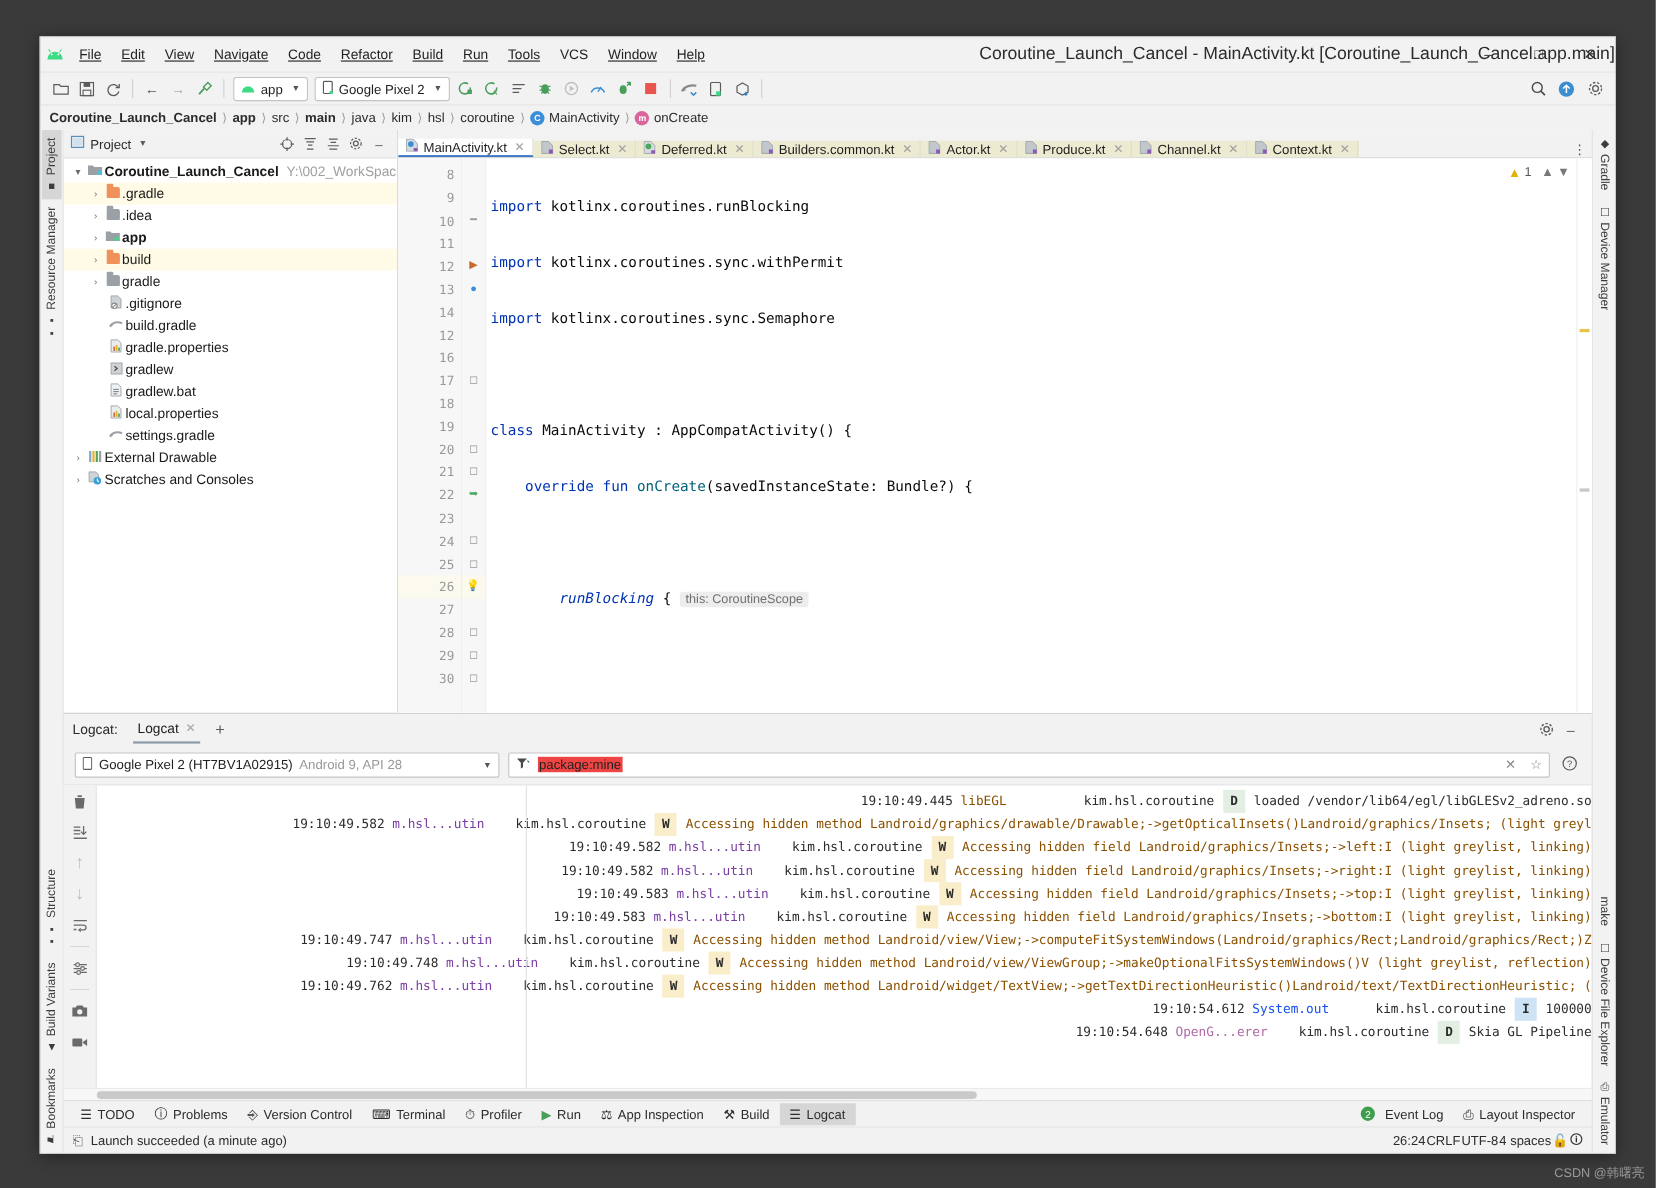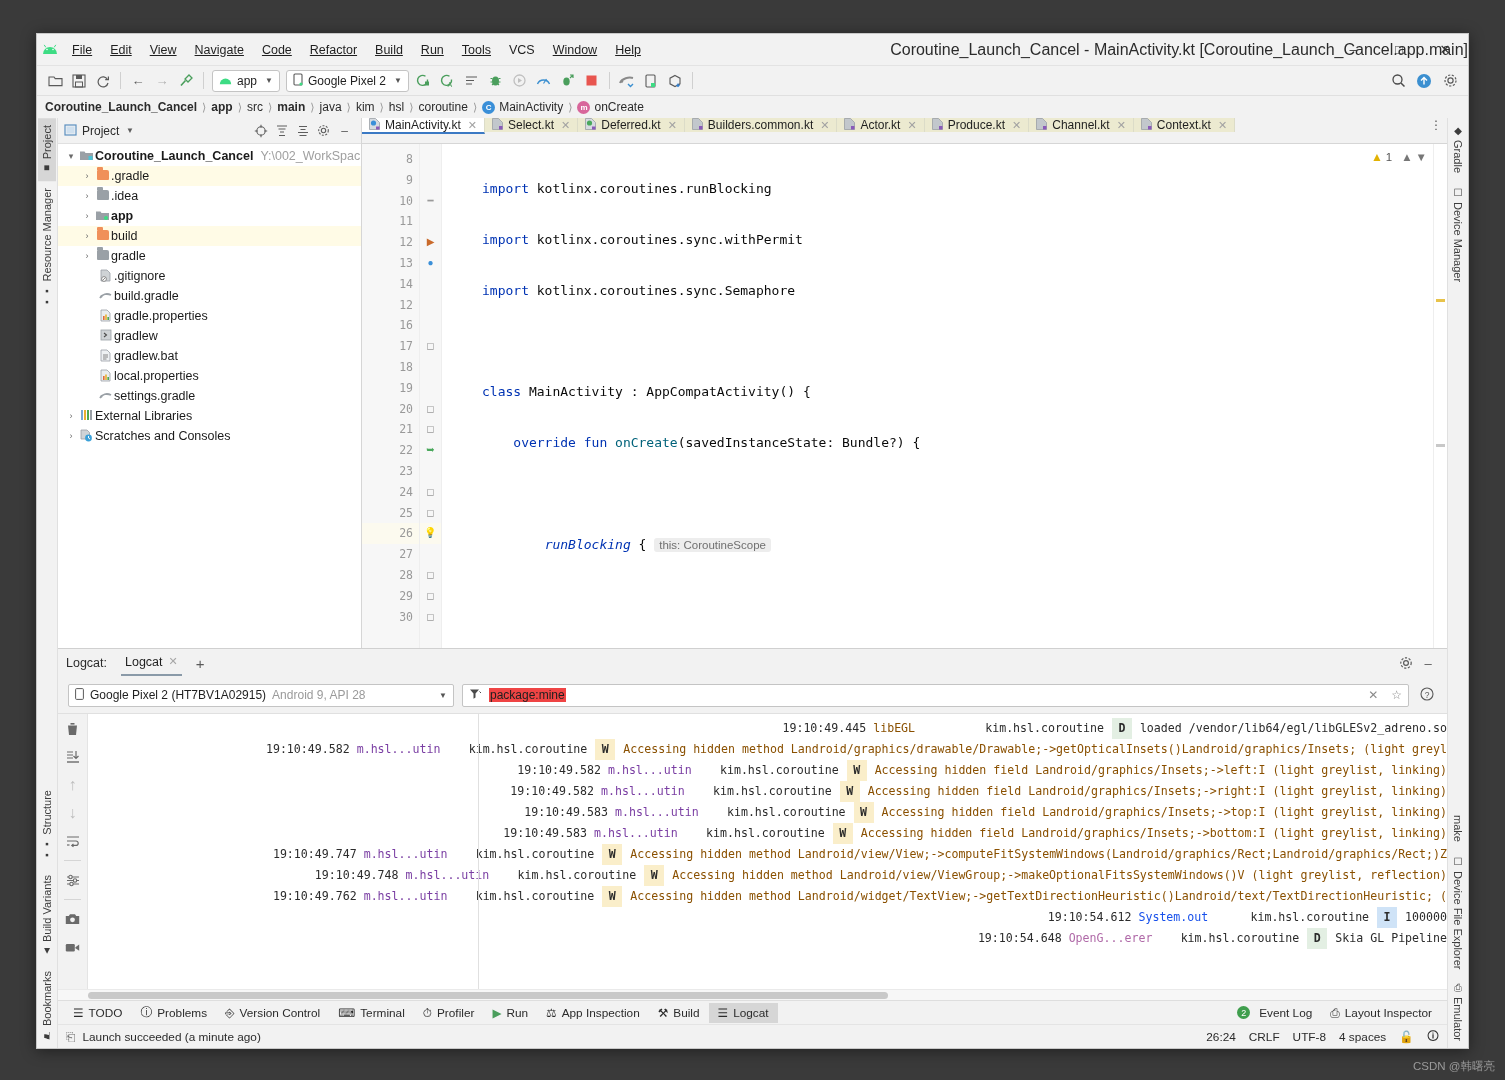--- a/index.html
+++ b/index.html
@@ -119,21 +119,21 @@
   .trow .ic { width: 17px; text-align: center; font-size: 11px; }
   .trow .lbl { color: #1a1a1a; }
   .trow .lbl.b { font-weight: bold; }
   .trow .path { color: #a0a0a0; margin-left: 7px; }
   .folder { display:inline-block; width:12px; height:10px; border-radius:1px 2px 1px 1px; position:relative; }
   .folder::before { content:''; position:absolute; top:-3px; left:0; width:6px; height:3px; border-radius:1px 1px 0 0; background: inherit; }
 
   
   .editor-col { flex: 1 1 auto; display: flex; flex-direction: column; min-width: 0; background: #fff; }
   .tabstrip {
-    height: 26px; display: flex; align-items: flex-start;
+    height: 26px; display: flex; align-items: flex-end;
     background: #f2f2f2; border-bottom: 1px solid #d6d6d6; flex: 0 0 26px;
     overflow: hidden;
   }
   .etab {
     display: flex; align-items: center; gap: 5px; padding: 0 7px;
     font-size: 12px; color: #1f1f1f; background: #ecead0;
     border-right: 1px solid #dcdcc8; white-space: nowrap;
   }
   .etab.active { background: #fff; border-bottom: 2px solid #3b79c4; }
   .etab .x { color: #a2a2a2; font-size: 11px; margin-left: 2px; }
@@ -153,21 +153,21 @@
     width: 22px; flex: 0 0 22px; background: #f7f7f7; padding-top: 5px;
     font-size: 10px; color: #9a9a9a; text-align: center;
     border-right: 1px solid #eee;
   }
   .fln { height: 20.8px; line-height: 20.8px; }
   .fln.cur { background: #fcfaef; }
   .code {
     flex: 1 1 auto; padding-top: 5px; font-family: "DejaVu Sans Mono", monospace;
     font-size: 13px; color: #0a0a0a; white-space: pre; overflow: hidden; position: relative;
   }
-  .cl { height: 20.8px; line-height: 20.8px; padding-left: 4px; margin-left: 36px; }
+  .cl { height: 20.8px; line-height: 20.8px; padding-left: 4px; }
   .kw { color: #0033b3; font-weight: 500; }
   .fn { color: #00627a; }
   .itb { font-style: italic; color: #0033b3; }
   .prop { color: #871094; font-style: italic; }
   .hint {
     background: #ededed; color: #707070; font-family: "Liberation Sans", sans-serif;
     font-size: 11.5px; border-radius: 3px; padding: 1px 5px; font-style: normal;
   }
   .sidebar-marks {
     width: 14px; flex: 0 0 14px; background: #fff; border-left: 1px solid #eee; position: relative;
@@ -254,21 +254,21 @@
     font-size: 11.8px; color: #2b2b2b;
   }
   .twb.sel { background: #d6d6d6; }
   .toolwin-bar .sp { margin-left: auto; }
   .statusbar {
     height: 24px; display: flex; align-items: center; padding: 0 8px;
     background: #f2f2f2; border-top: 1px solid #e4e4e4; font-size: 11.8px;
     color: #2b2b2b; flex: 0 0 24px;
   }
   .statusbar .sp { margin-left: auto; }
-  .st-item { margin-left: 13px; }
+  .st-item { margin-left: 1px; }
   .badge-g {
     width: 13px; height: 13px; border-radius: 50%; background: #3f9e4d; color: #fff;
     font-size: 9px; display: inline-flex; align-items: center; justify-content: center;
     margin-right: 4px;
   }
   .wm { position: absolute; right: 10px; bottom: 6px; color: #9a9a9a; font-size: 11.5px; }
 </style>
 </head>
 <body>
 
@@ -647,21 +647,21 @@
             <div class="trow" style="padding-left:6px">
               <span class="arr">›</span>
               <span class="ic">
                 <svg width="13" height="12" viewBox="0 0 13 12">
                     <rect x="1" y="1" width="2" height="10" fill="#7aa8d0"></rect>
                     <rect x="4" y="1" width="2" height="10" fill="#e8b030"></rect>
                     <rect x="7" y="1" width="2" height="10" fill="#4fa84f"></rect>
                     <rect x="10" y="1" width="2" height="10" fill="#9aa0a6"></rect>
                   </svg>
               </span>
-              <span class="lbl">External Libraries</span>
+              <span class="lbl">External Drawable</span>
             </div>
             <div class="trow" style="padding-left:6px">
               <span class="arr">›</span>
               <span class="ic">
                 <svg width="13" height="13" viewBox="0 0 13 13">
                     <path d="M1 1h6l2.5 2.5V10H1z" fill="#cfd3d6" stroke="#9aa0a6" stroke-width=".8"></path>
                     <circle cx="8.5" cy="9" r="3.4" fill="#3aa0d8"></circle>
                     <path d="M8.5 7v2l1.5 1" stroke="#fff" stroke-width="1" fill="none"></path>
                   </svg>
               </span>

